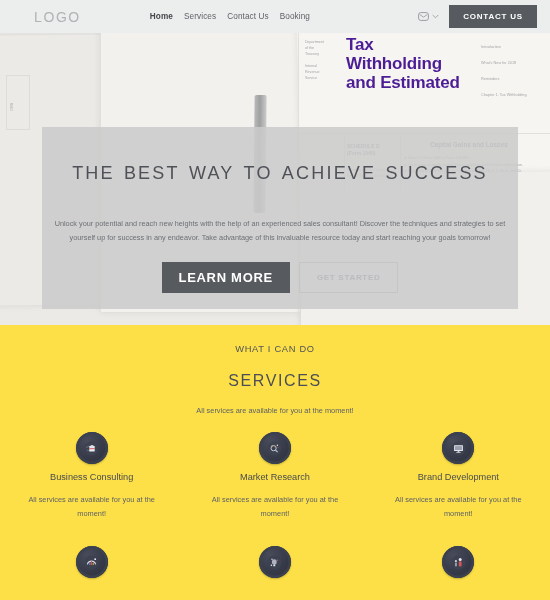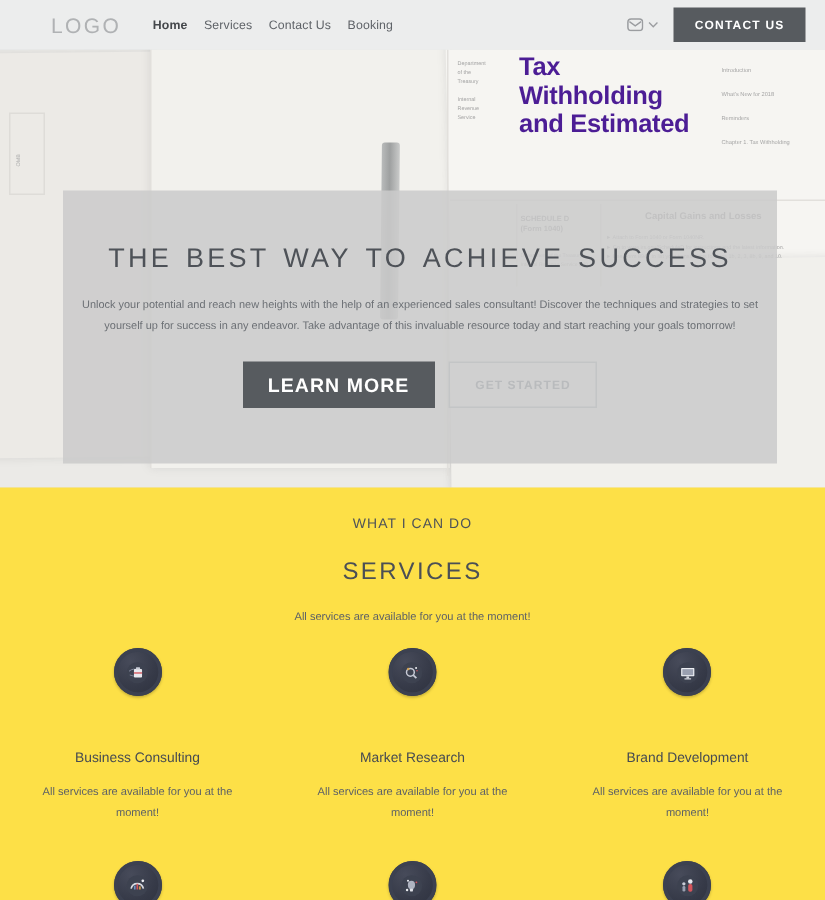--- a/index.html
+++ b/index.html
@@ -35,21 +35,21 @@
     gap: 11px;
     margin-left: 21px;
   }
   .nav-link {
     font-size: 8.2px;
     color: #5f6368;
     letter-spacing: 0.1px;
     cursor: pointer;
     white-space: nowrap;
   }
-  .nav-link.active { font-weight: bold; color: #44474b; }
+  .nav-link.active { font-weight: bold; color: #44474b; margin-left: 48px; }
   .header-right {
     margin-left: auto;
     display: flex; align-items: center;
     gap: 10px;
   }
   .mail-wrap {
     display: flex; align-items: center; gap: 3px;
     cursor: pointer;
   }
   .mail-icon { display: block; }
@@ -158,21 +158,21 @@
     font-size: 25px;
     font-weight: 300;
     color: #4e5258;
     letter-spacing: 2.2px;
     font-variant: small-caps;
     text-transform: lowercase;
     line-height: 30px;
   }
   .hero-para {
     width: 452px;
-    margin-top: 11px;
+    margin-top: 32px;
     font-size: 7.3px;
     line-height: 13.5px;
     color: #6c7075;
     text-align: center;
   }
   .hero-btns {
     margin-top: 18px;
     display: flex; gap: 9px;
   }
   .btn-learn {
@@ -227,21 +227,21 @@
     display: flex; flex-direction: column; align-items: center;
   }
   .svc-icon {
     width: 32px; height: 32px; border-radius: 50%;
     background: radial-gradient(circle at 35% 28%, #474b5a 0%, #363a48 55%, #2c303c 100%);
     box-shadow: inset 0 0 0 2.5px #3c4150, 0 1px 2px rgba(0,0,0,0.25);
     display: flex; align-items: center; justify-content: center;
     position: relative;
   }
   .svc-name {
-    margin-top: 36px;
+    margin-top: 8px;
     font-size: 9.2px;
     color: #474b51;
   }
   .svc-desc {
     margin-top: 11px;
     width: 150px;
     text-align: center;
     font-size: 7.4px;
     line-height: 13.5px;
     color: #5d6166;

